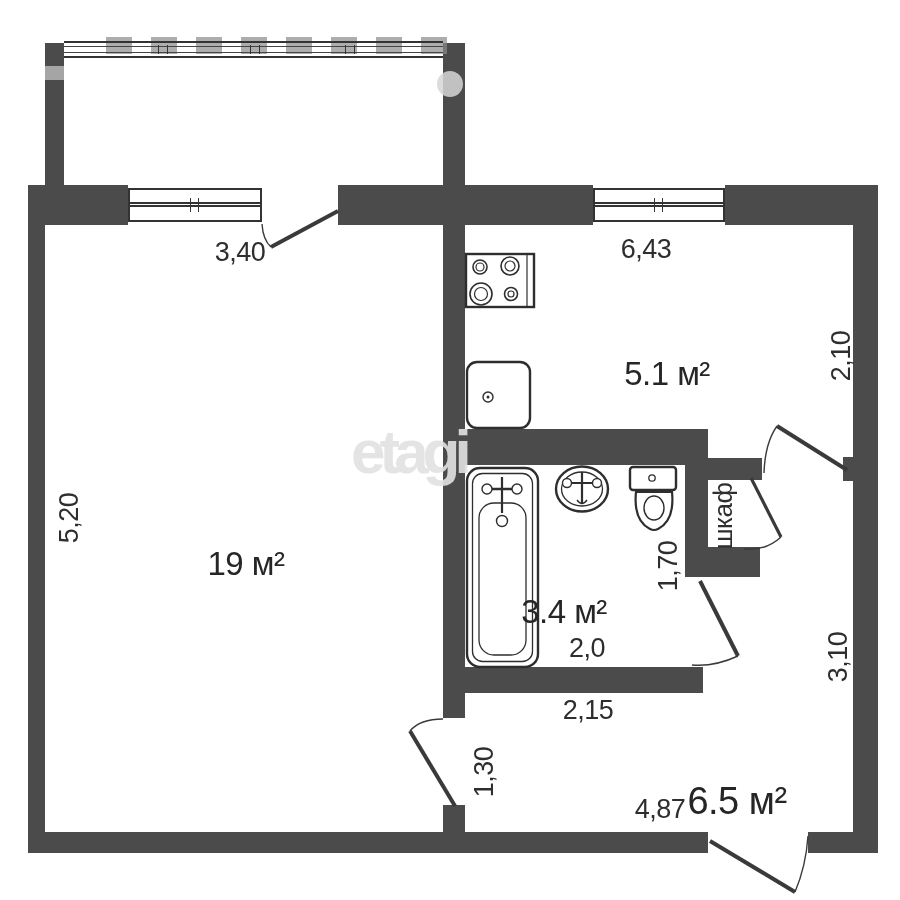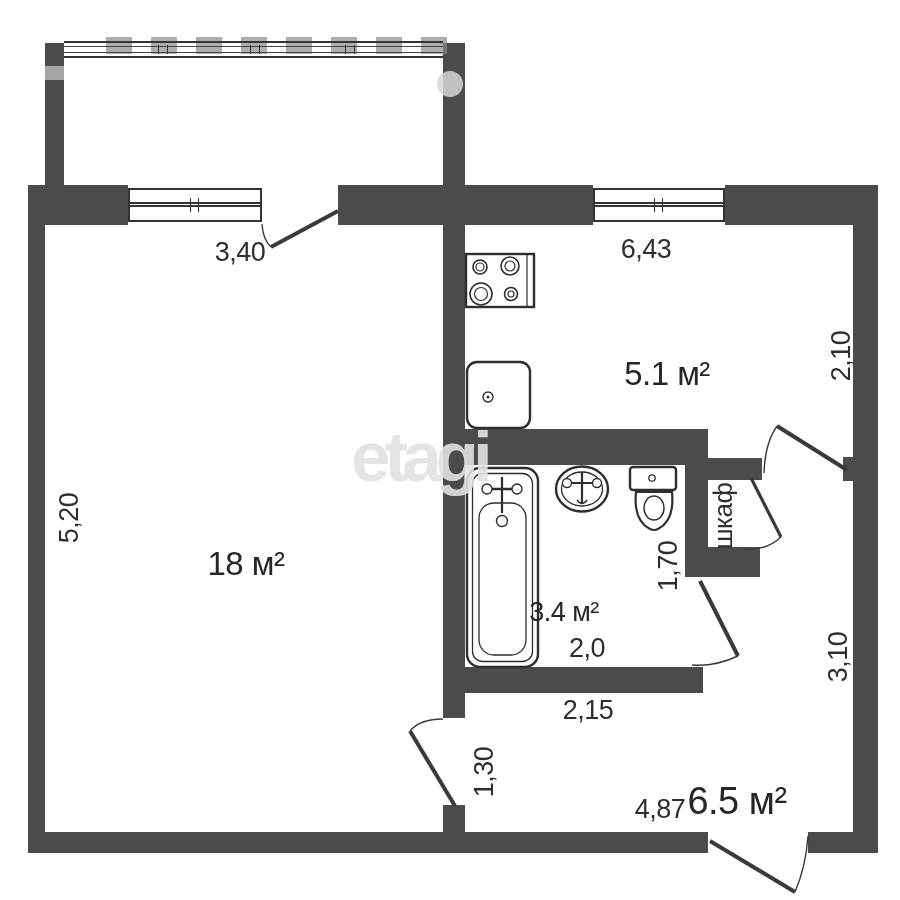--- a/index.html
+++ b/index.html
@@ -14,21 +14,21 @@
         border-top:2px solid #333;border-bottom:2px solid #333;box-sizing:border-box;}
   .glaz .l1{position:absolute;left:0;right:0;top:3px;border-top:1.2px solid #444;}
   .glaz .l2{position:absolute;left:0;right:0;bottom:3px;border-top:1.2px solid #444;}
   .gtick{position:absolute;top:2px;bottom:2px;width:8px;border-left:1.5px solid #333;border-right:1.5px solid #333;}
   svg.overlay{position:absolute;left:0;top:0;z-index:3;}
   .lbl{position:absolute;z-index:5;color:#2e2e2e;font-size:27px;letter-spacing:-0.5px;
        transform:translate(-50%,-50%);white-space:nowrap;}
   .lbl.v{transform:translate(-50%,-50%) rotate(-90deg);}
   .area{font-size:33px;color:#262626;margin-top:48px;}
   .closet-lbl{font-size:26px;}
-  #wm{position:absolute;left:351px;top:421px;z-index:4;font-weight:bold;font-size:71px;
+  #wm{position:absolute;left:351px;top:421px;z-index:4;font-weight:bold;font-size:62px;
       line-height:1;letter-spacing:-6px;color:#e2e2e2;opacity:.9;}
   #wm-dashes{position:absolute;left:106px;top:37px;width:352px;height:17px;z-index:3;opacity:.7;
       background:repeating-linear-gradient(90deg,#8a8a8a 0 26px,transparent 26px 45px);}
   #wm-circle{position:absolute;left:437px;top:71px;width:26px;height:26px;border-radius:50%;
       background:#d6d6d6;opacity:.85;z-index:3;}
   #wm-patch{position:absolute;left:45px;top:66px;width:19px;height:14px;background:#a5a5a5;z-index:3;}
 </style>
 </head>
 <body>
 
@@ -133,23 +133,23 @@
     <g stroke="#2e2e2e" fill="#ffffff">
       <rect x="630" y="467" width="46" height="23" rx="3" stroke-width="2.4"></rect>
       <circle cx="652" cy="478" r="3.2" stroke-width="1.3"></circle>
       <path d="M636,492 C634,512 640,524 650,529 C653,530.5 655,530.5 658,529 C668,524 674,512 672,492 Z" stroke-width="2.2"></path>
       <ellipse cx="654" cy="508" rx="10" ry="12" stroke-width="1.4"></ellipse>
     </g>
   </svg>
 
   <div id="wm">etagi</div>
 
-  <div class="lbl area" style="left:246px;top:516px;">18 м²</div>
+  <div class="lbl area" style="left:246px;top:516px;">19 м²</div>
   <div class="lbl area" style="left:667px;top:326px;">5.1 м²</div>
-  <div class="lbl area" style="left:564px;top:564px;font-size:27px;">3.4 м²</div>
+  <div class="lbl area" style="left:564px;top:564px;font-size:33px;">3.4 м²</div>
   <div class="lbl area" style="left:737px;top:753px;font-size:38px;">6.5 м²</div>
   <div class="lbl v closet-lbl" style="left:723px;top:516px;">шкаф</div>
 
   <div class="lbl" style="left:240px;top:252px;">3,40</div>
   <div class="lbl" style="left:646px;top:249px;">6,43</div>
   <div class="lbl v" style="left:841px;top:356px;">2,10</div>
   <div class="lbl v" style="left:69px;top:518px;">5,20</div>
   <div class="lbl v" style="left:668px;top:566px;">1,70</div>
   <div class="lbl" style="left:587px;top:648px;">2,0</div>
   <div class="lbl" style="left:588px;top:710px;">2,15</div>

